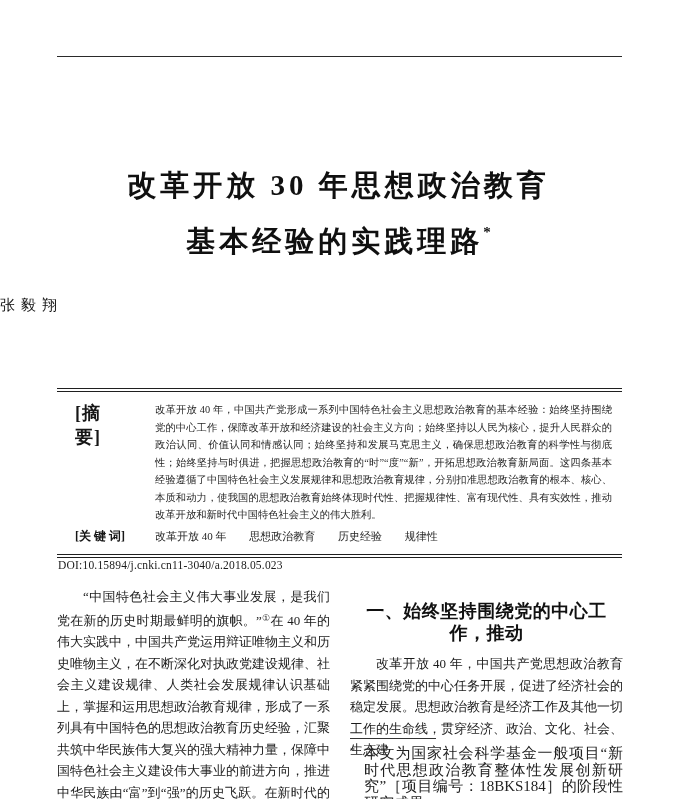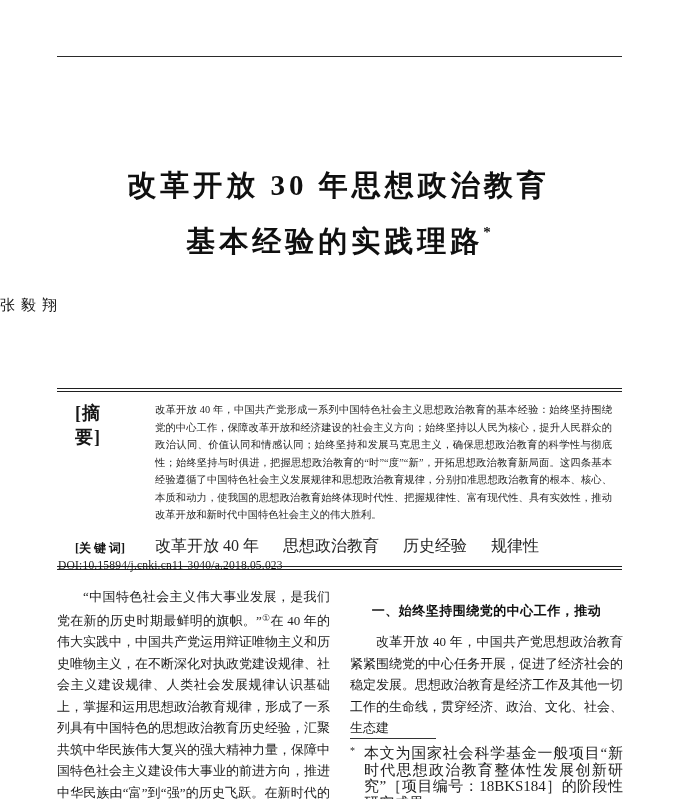--- a/index.html
+++ b/index.html
@@ -110,30 +110,30 @@
   .ab-text {
     flex: 1;
     font-size: 10.3px;
     line-height: 17.5px;
     text-align: justify;
     color: #262626;
   }
   .keywords {
     display: flex;
     margin: 4px 0 9px 18px;
-    align-items: flex-end;
+    align-items: center;
   }
   .kw-label {
     width: 80px;
     flex: 0 0 80px;
     font-size: 12px;
     font-weight: bold;
     color: #161616;
   }
-  .kw-items { font-size: 16px; color: #262626; margin-top: 8px; }
+  .kw-items { font-size: 11px; color: #262626; }
   .kw { margin-right: 20px; }
 
   .doi {
     position: absolute;
     left: 58px;
     top: 559px;
     font-size: 11.5px;
     color: #1a1a1a;
     letter-spacing: 0.2px;
   }
@@ -150,21 +150,21 @@
   }
   .col-left  { left: 57px; }
   .col-right { left: 350px; }
   .body-p { margin: 0; text-indent: 2em; }
   .fnref { font-size: 9px; vertical-align: 4px; }
 
   .sec-heading {
     margin: 14px 0 9px 0;
     text-align: center;
     font-family: "Liberation Sans", sans-serif;
-    font-size: 13px;
+    font-size: 18px;
     font-weight: bold;
     line-height: 22px;
     letter-spacing: 0.5px;
     color: #111111;
     text-indent: 0;
   }
 
   
   .footnote {
     position: absolute;

